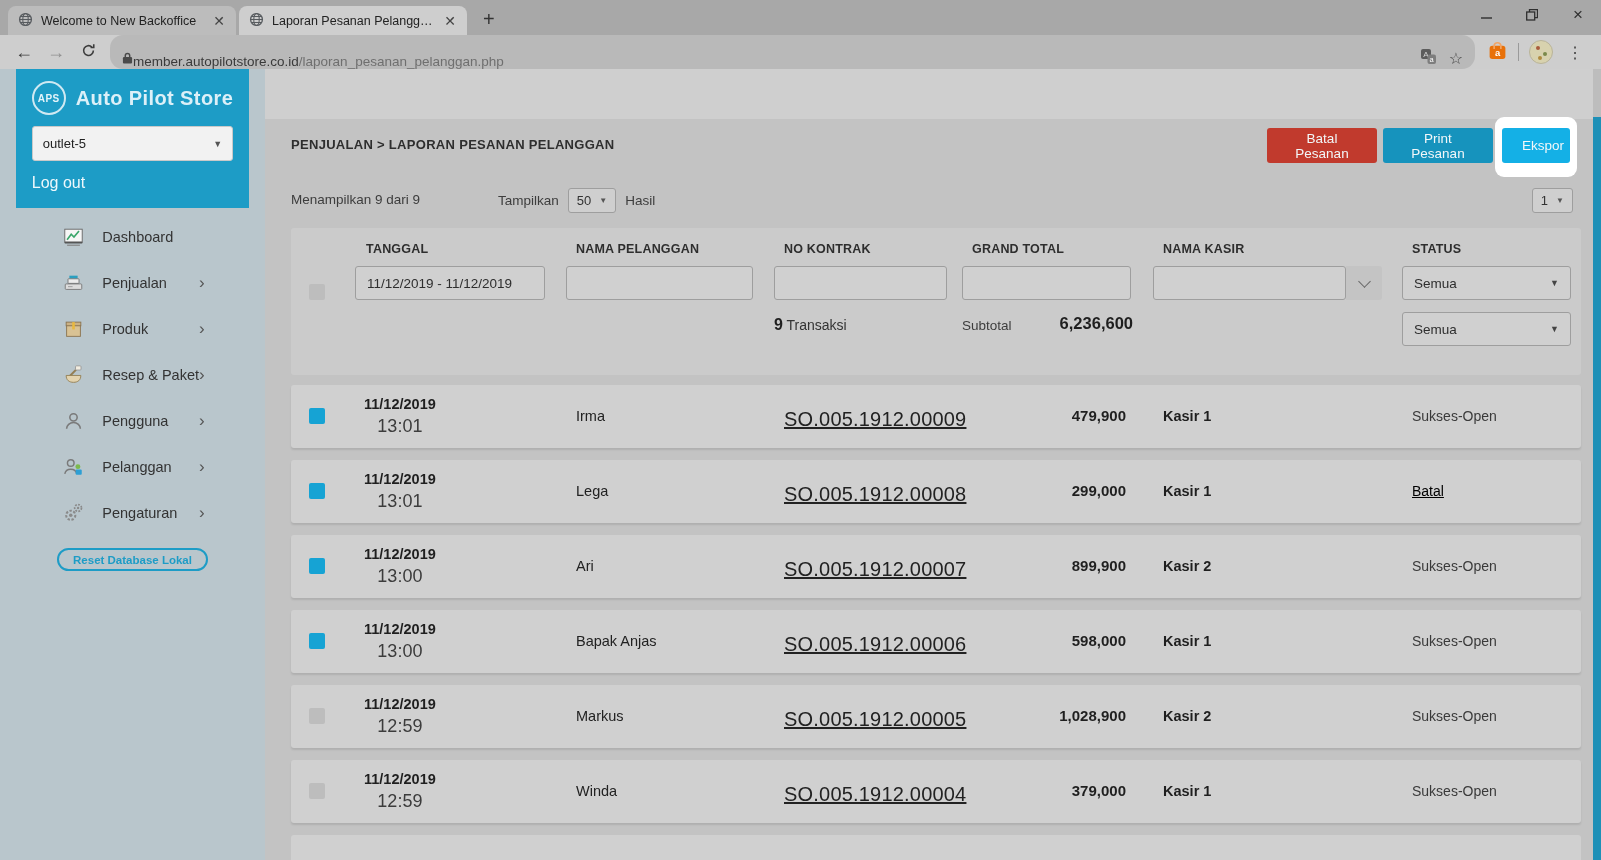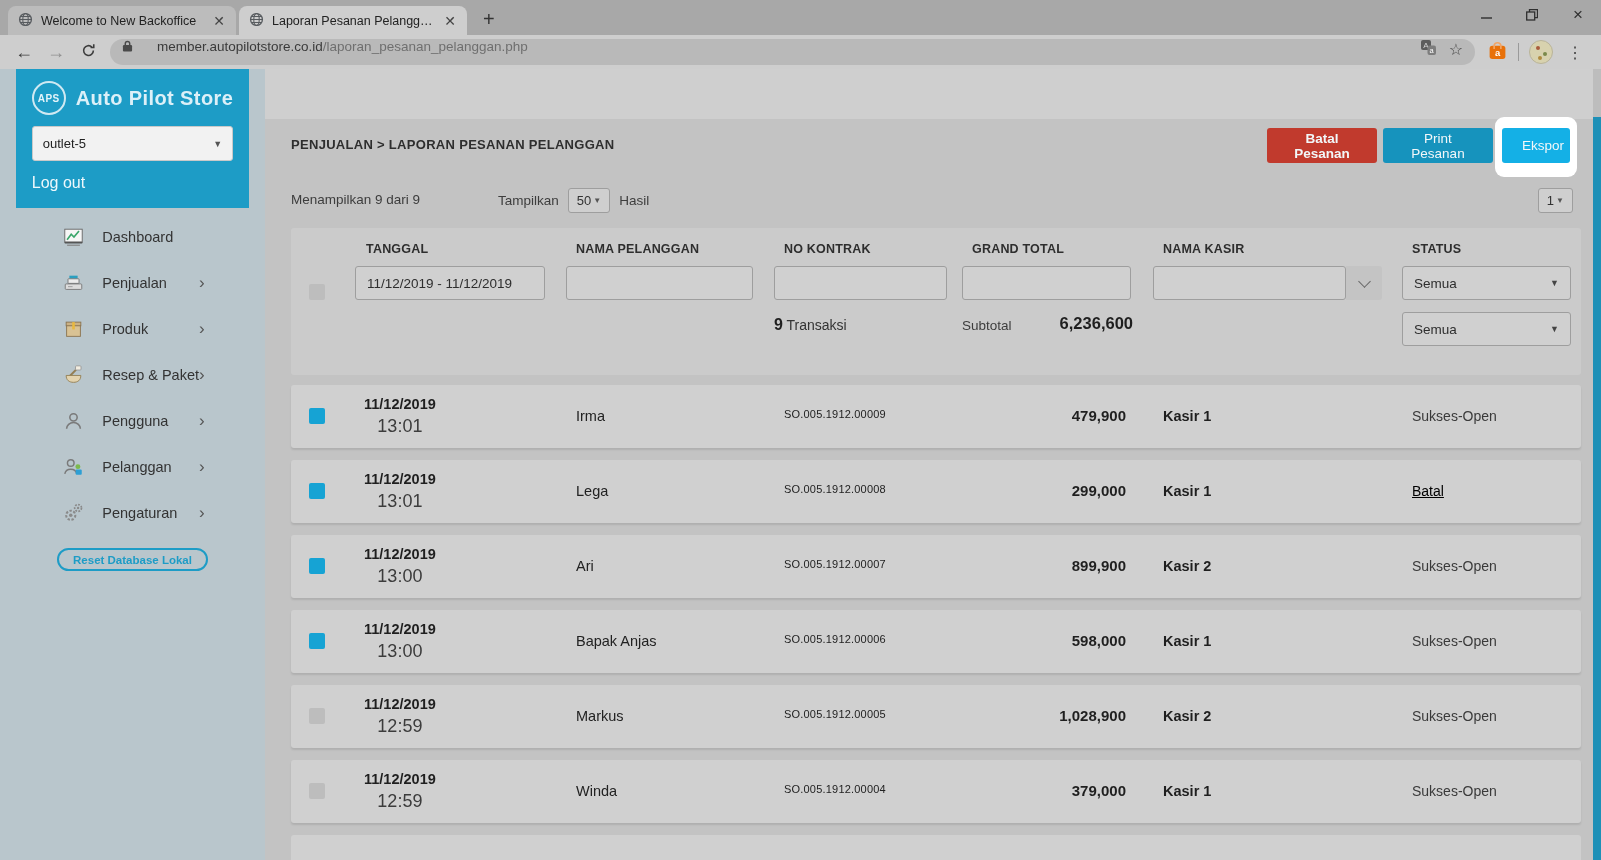--- a/index.html
+++ b/index.html
@@ -12,21 +12,21 @@
   .tab.inactive { background:#bcbcbc; margin-right:3px; }
   .tab.active { background:#cecece; }
   .tab .title { flex:1; white-space:nowrap; overflow:hidden; text-overflow:ellipsis; }
   .tab .close { font-size:14px; color:#444; padding:0 3px; }
   .newtab { font-size:20px; color:#333; margin:0 0 4px 8px; padding:0 8px; }
   .win-controls { position:absolute; right:0; top:0; height:30px; display:flex; }
   .win-btn { width:46px; height:30px; display:flex; align-items:center; justify-content:center; color:#2f2f2f; }
   .toolbar { height:34px; background:#cecece; display:flex; align-items:center; padding:0 10px; gap:4px; }
   .nav-ic { font-size:18px; color:#3d3d3d; width:28px; text-align:center; }
   .nav-ic.disabled { color:#8f8f8f; }
-  .omnibox { flex:1; height:26px; background:#b9b9b9; border-radius:13px; margin:0 8px 0 4px; display:flex; align-items:flex-start; padding:0 12px; gap:24px; }
+  .omnibox { flex:1; height:34px; background:#b9b9b9; border-radius:13px; margin:0 8px 0 4px; display:flex; align-items:flex-end; padding:0 12px; gap:0; }
   .url { font-size:13.5px; color:#3a3a3a; }
   .url .path { color:#6f6f6f; }
   .omni-right { margin-left:auto; display:flex; align-items:center; gap:12px; }
   .star { font-size:16px; color:#444; }
   .tb-right { display:flex; align-items:center; gap:10px; padding-right:4px; }
   .tb-divider { width:1px; height:18px; background:#9a9a9a; }
   .avatar { width:24px; height:24px; border-radius:50%; background:#d8d2ae; border:1px solid #b9b49a; position:relative; overflow:hidden; }
   .avatar i { position:absolute; width:4px; height:4px; border-radius:50%; }
   .kebab { font-size:16px; color:#444; padding:0 4px; }
 
@@ -48,29 +48,29 @@
   .menu-chevron { margin-left:auto; color:#555; font-size:17px; }
   .reset-btn { margin:12px auto 0; display:block; background:transparent; border:2px solid #1d9cc6; color:#1d9cc6; border-radius:12px; height:23px; padding:0 14px; font-size:11.5px; font-weight:bold; font-family:inherit; }
 
   
   .main { flex:1; position:relative; background:#c3c3c3; }
   .topband { height:50px; background:#cfcfcf; }
   .breadcrumb { position:absolute; left:26px; top:68px; font-size:13px; font-weight:bold; color:#2e2e2e; letter-spacing:.3px; }
 
   .actions { position:absolute; top:48px; right:24px; display:flex; align-items:flex-start; }
   .btn { height:35px; border:none; border-radius:3px; color:#f2f7f9; font-size:13.5px; font-family:inherit; padding:0 16px; }
-  .btn-batal { background:#c13a2d; width:110px; margin-top:11px;font-weight:bold; }
+  .btn-batal { background:#c13a2d; width:110px; margin-top:11px; }
   .btn-print { background:#1693bd; width:110px; margin:11px 0 0 6px; }
   .highlight-box { background:#ffffff; border-radius:9px; padding:11px 7px 14px; margin-left:2px; }
   .btn-ekspor { background:#14b0e6; width:68px; padding:0 20px; }
 
   .info-row { position:absolute; top:119px; left:26px; right:24px; height:26px; font-size:13.5px; color:#3d3d3d; }
   .showing { position:absolute; left:0; top:4px; }
   .tampilkan-group { position:absolute; left:207px; top:0; display:flex; align-items:center; gap:9px; }
-  .mini-select { height:25px; background:#cfcfcf; border:1px solid #9e9e9e; border-radius:3px; display:flex; align-items:center; padding:0 8px; gap:2px; font-size:13px; color:#333; }
+  .mini-select { height:25px; background:#cfcfcf; border:1px solid #9e9e9e; border-radius:3px; display:flex; align-items:center; padding:0 8px; gap:8px; font-size:13px; color:#333; }
   .mini-select .caret { font-size:8px; color:#555; }
   .page-select { position:absolute; right:4px; top:0; }
 
   
   .filter-card { position:absolute; left:26px; top:159px; width:1290px; height:147px; background:#cbcbcb; border-radius:3px; }
   .col-label { position:absolute; top:14px; font-size:12.5px; font-weight:bold; color:#2e2e2e; letter-spacing:.2px; }
   .f-input { position:absolute; top:38px; height:34px; background:#d0d0d0; border:1px solid #9e9e9e; border-radius:3px; font-size:13.5px; color:#2e2e2e; padding:0 11px; font-family:inherit; }
   .f-select { position:absolute; height:34px; background:#d0d0d0; border:1px solid #9e9e9e; border-radius:3px; display:flex; align-items:center; padding:0 11px; font-size:13.5px; color:#2e2e2e; }
   .f-select .caret { margin-left:auto; font-size:9px; color:#444; }
   .kasir-chevron { position:absolute; left:1055px; top:38px; width:36px; height:34px; background:#c4c4c4; border-radius:0 3px 3px 0; display:flex; align-items:center; justify-content:center; }
@@ -83,21 +83,21 @@
   .subtotal-label { position:absolute; left:671px; top:90px; font-size:13.5px; color:#3d3d3d; }
   .subtotal-value { position:absolute; left:682px; top:86px; width:160px; text-align:right; font-size:16.5px; font-weight:bold; color:#1f1f1f; }
 
   .rows-wrap { position:absolute; left:26px; top:316px; width:1290px; }
   .row { position:relative; height:63px; background:#d0d0d0; border-radius:3px; margin-bottom:12px; box-shadow:0 2px 2px rgba(0,0,0,0.10); }
   .row .checkbox { position:absolute; left:18px; top:23px; }
   .cell-date { position:absolute; left:73px; top:11px; }
   .cell-date .d { font-size:14.5px; font-weight:bold; color:#1f1f1f; }
   .cell-date .t { font-size:18px; color:#3c3c3c; margin-top:4px;text-align:center; }
   .cell-name { position:absolute; left:285px; top:23px; font-size:14.5px; color:#222; }
-  .cell-contract { position:absolute; left:493px; top:23px; font-size:11px; color:#222; letter-spacing:.2px; }
+  .cell-contract { position:absolute; left:493px; top:23px; font-size:20px; color:#222; letter-spacing:.2px;text-decoration:underline; }
   .cell-total { position:absolute; left:665px; top:22px; width:170px; text-align:right; font-size:15px; font-weight:bold; color:#1f1f1f; }
   .cell-kasir { position:absolute; left:872px; top:23px; font-size:14.5px; font-weight:bold; color:#1f1f1f; }
   .cell-status { position:absolute; left:1121px; top:23px; font-size:14px; color:#3a3a3a; }
   .cell-status.batal { color:#000000;text-decoration:underline; }
   .row.partial { height:25px; margin-bottom:0; border-radius:3px 3px 0 0; box-shadow:none; }
 
   
   .scroll-track { position:absolute; right:0; top:69px; bottom:0; width:8px; background:#bdbdbd; }
   .scroll-thumb { position:absolute; top:48px; bottom:0; width:8px; background:#1e90b7; }
 </style>

